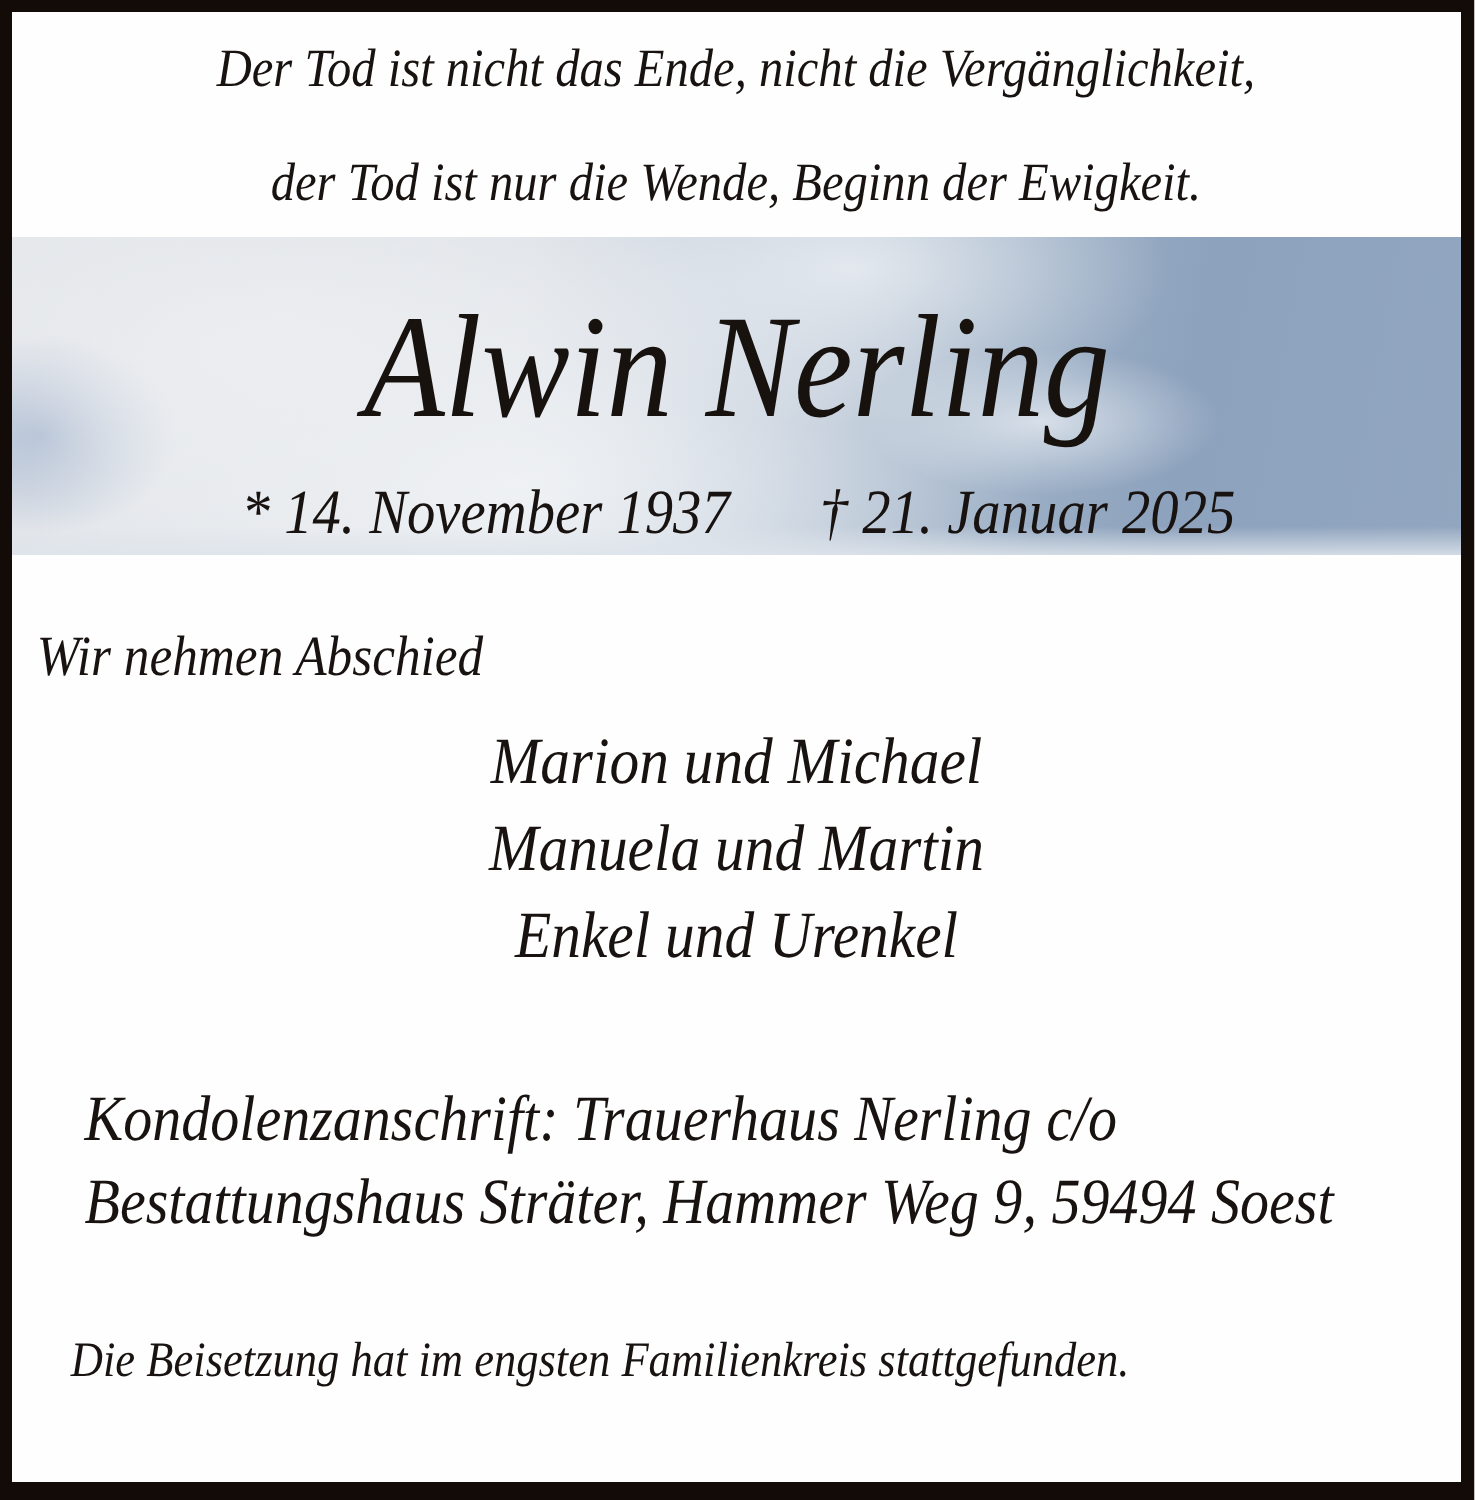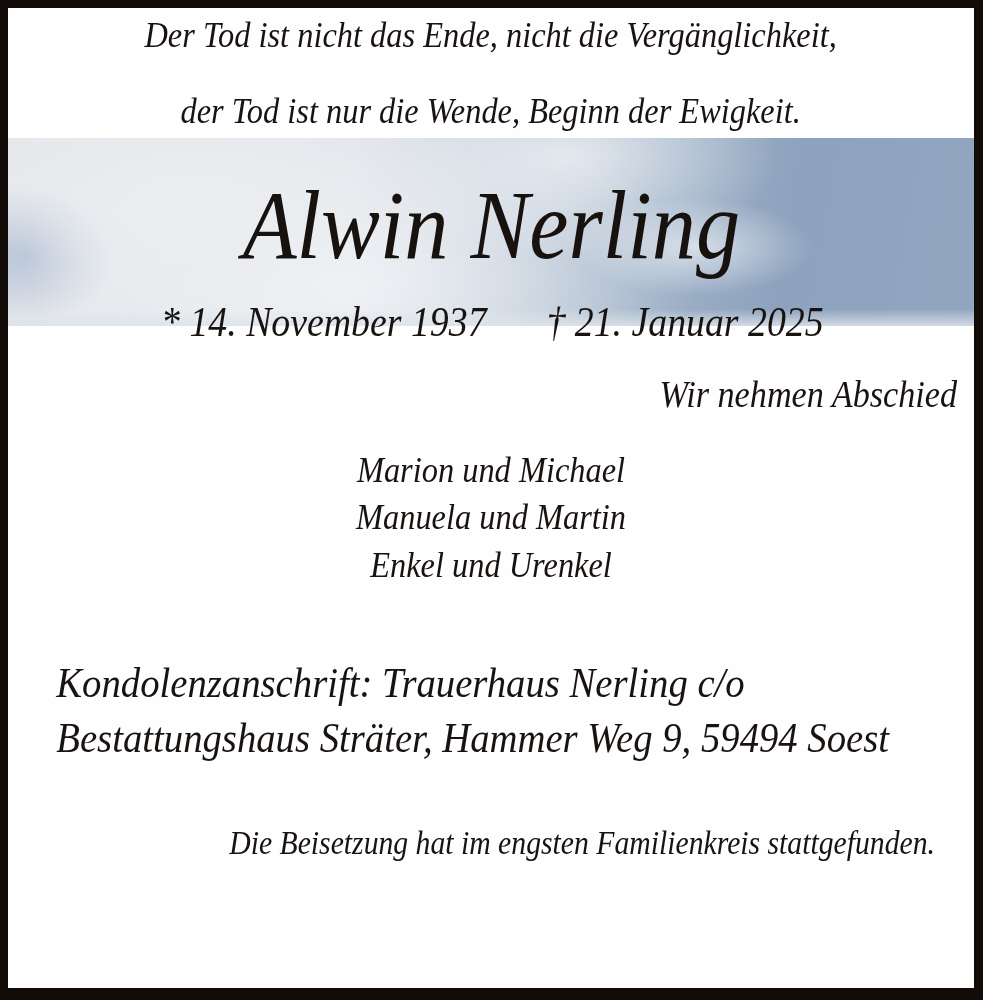--- a/index.html
+++ b/index.html
@@ -27,32 +27,32 @@
     overflow: hidden;
     color: #181310;
   }
   .line {
     font-style: italic;
     white-space: nowrap;
     transform: scaleX(0.9);
     transform-origin: 50% 50%;
   }
   .quote-block {
-    height: 130px;
+    height: 150px;
     display: flex;
     flex-direction: column;
     align-items: center;
     justify-content: center;
     font-size: 36px;
     line-height: 1.28;
     gap: 30px;
   }
   .sky {
     position: relative;
-    height: 188px;
+    height: 212px;
     width: 100%;
     display: flex;
     flex-direction: column;
     align-items: center;
     background-color: #8fa4be;
     background-image:
       linear-gradient(to top, rgba(222,228,235,0.85), rgba(222,228,235,0) 9%),
       radial-gradient(ellipse 420px 200px at 18% 35%, rgba(236,238,241,0.95), rgba(236,238,241,0) 75%),
       radial-gradient(ellipse 500px 260px at 35% 78%, rgba(241,244,247,0.9), rgba(241,244,247,0) 70%),
       radial-gradient(ellipse 300px 150px at 58% 10%, rgba(235,239,243,0.85), rgba(235,239,243,0) 70%),
@@ -78,40 +78,40 @@
     display: inline-block;
     width: 26px;
   }
   .farewell {
     margin-top: 44px;
     text-align: center;
     font-size: 38px;
     line-height: 1.28;
   }
   .mourners {
-    margin-top: 28px;
+    margin-top: 16px;
     text-align: center;
-    font-size: 36px;
+    font-size: 44px;
     line-height: 1.32;
   }
   .condolence {
     margin-top: 66px;
     text-align: left;
     font-size: 43px;
     line-height: 1.28;
   }
   .burial {
     margin-top: 58px;
     text-align: center;
     font-size: 33px;
     line-height: 1.25;
   }
   .center-row {
     display: flex;
-    justify-content: flex-end;
+    justify-content: flex-start;
   }
 </style>
 </head>
 <body>
 
 <div class="frame">
   <div class="inner">
 
     <div class="quote-block">
       <div class="line">Der Tod ist nicht das Ende, nicht die Vergänglichkeit,</div>

